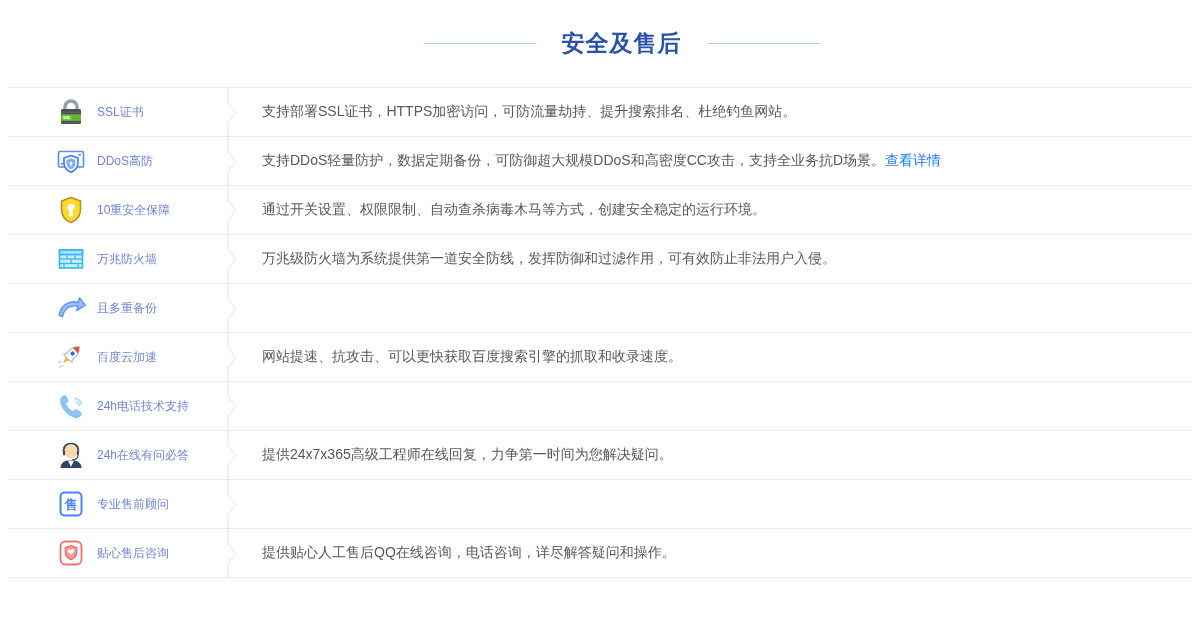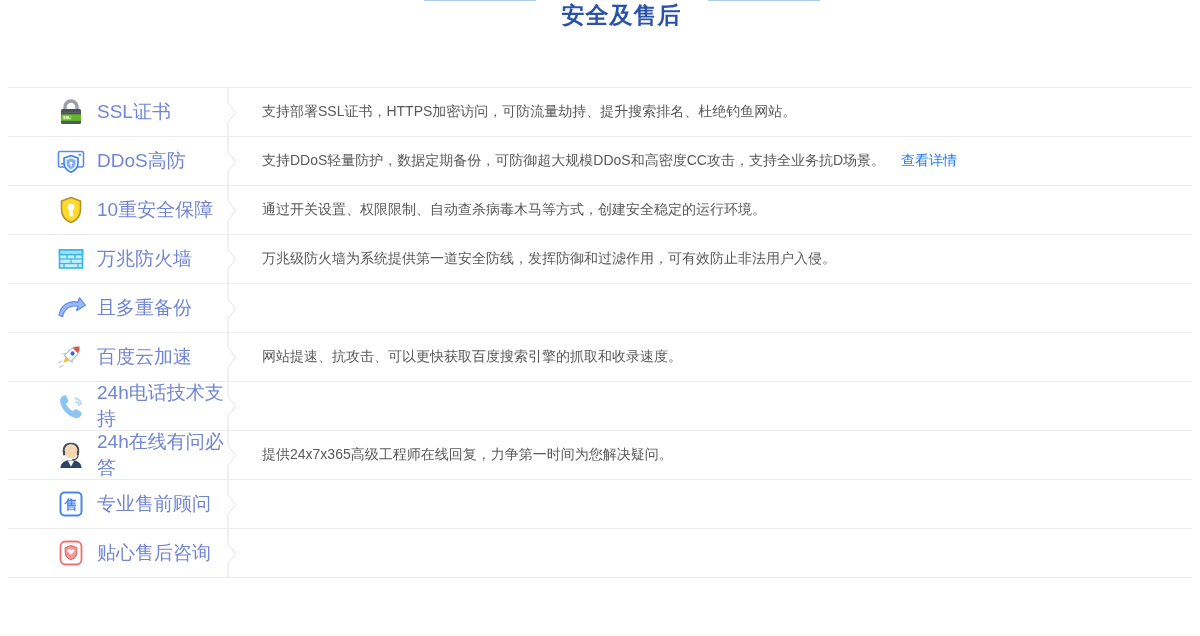--- a/index.html
+++ b/index.html
@@ -1,30 +1,30 @@
 <!DOCTYPE html>
 <html><head>
 <meta charset="utf-8">
 <style>
   * { margin:0; padding:0; box-sizing:border-box; }
   html,body { width:1200px; height:636px; background:#fff; overflow:hidden;
               font-family:"Liberation Sans", sans-serif; }
 
-  .header { height:87px; display:flex; justify-content:center;margin-left:43px; }
+  .header { height:87px; display:flex; align-items:center; justify-content:center;margin-left:43px; }
   .side-line { width:112px; height:1px; background:#abccea; }
   .page-title { color:#2a52a8; font-size:23px; font-weight:bold; margin:0 26px; letter-spacing:1px; }
 
   .table { margin:0 8px; border-top:1px solid #ececec; }
   .row { height:49px; display:flex; align-items:center; border-bottom:1px solid #ececec; }
   .icon-cell { width:79px; padding-left:47px; display:flex; align-items:center; flex:none; }
   .icon-cell svg { display:block; }
-  .row-title { width:140px; padding-left:10px; flex:none; color:#7285d2; font-size:19px; }
+  .row-title { width:140px; padding-left:10px; flex:none; color:#7285d2; font-size:12px; }
   .divider { flex:none; width:12px; height:49px; }
   .row-desc { flex:1; padding-left:23px; color:#595959; font-size:14px; }
-  .detail-link { color:#1f7bf5; text-decoration:none; margin-left:16px; cursor:pointer; }
+  .detail-link { color:#1f7bf5; text-decoration:none; margin-left:0; cursor:pointer; }
 </style>
 </head>
 <body>
 
 <div class="header">
   <div class="side-line"></div>
   <h1 class="page-title">安全及售后</h1>
   <div class="side-line"></div>
 </div>
 
@@ -211,14 +211,17 @@
       <rect x="5.5" y="4.5" width="21" height="23" rx="5" fill="#fff" stroke="#ef7070" stroke-width="1.8"></rect>
       <path d="M16,8.6 l5.8,2.1 v4.3 c0,3.9 -2.5,6.4 -5.8,7.8 c-3.3,-1.4 -5.8,-3.9 -5.8,-7.8 v-4.3 z" fill="#f29a9a" stroke="#ea6464" stroke-width="1.1"></path>
       <path d="M16,13.3 c0.7,-1.5 2.7,-1.5 3.3,-0.2 c0.5,1.1 -0.3,2.3 -3.3,4.5 c-3,-2.2 -3.8,-3.4 -3.3,-4.5 c0.6,-1.3 2.6,-1.3 3.3,0.2 z" fill="#fff"></path>
     </svg>
         </span>
      </div>
      <div class="row-title">贴心售后咨询</div>
      <svg class="divider" width="12" height="49" viewBox="0 0 12 49">
    <polyline points="1,0 1,14.5 8.5,24.5 1,34.5 1,49" fill="none" stroke="#e3e3e3" stroke-width="1"></polyline>
       </svg>
+     <div class="row-desc">
+       <span>提供贴心人工售后QQ在线咨询，电话咨询，详尽解答疑问和操作。</span>
+     </div>
     </div>
   </div>
 
 </body></html>

